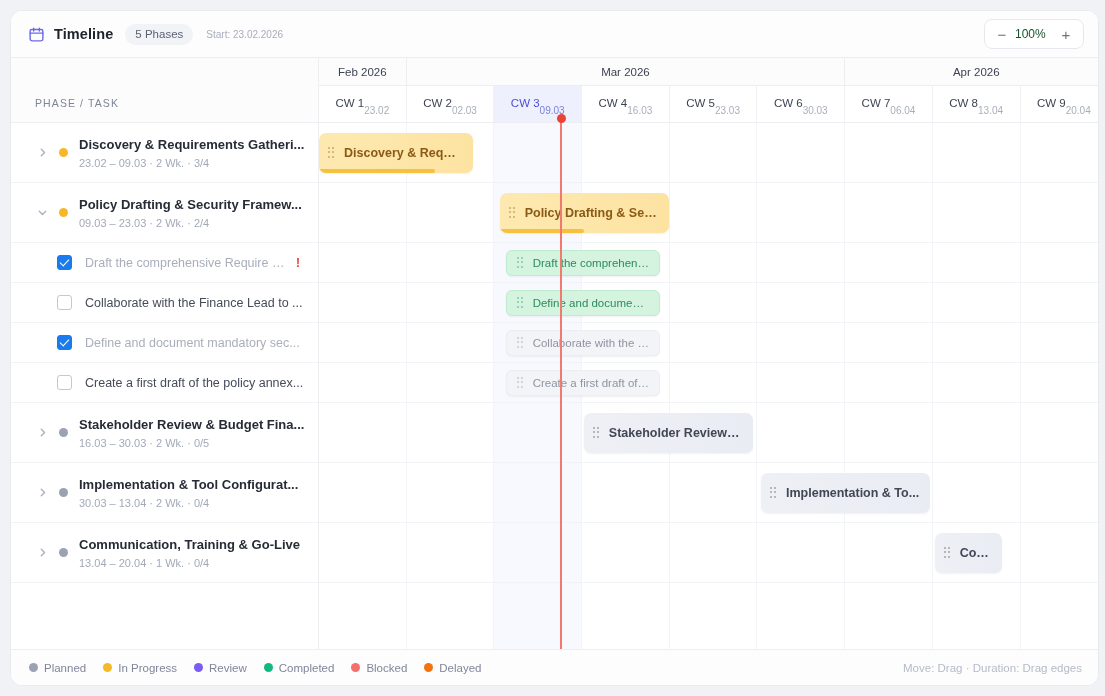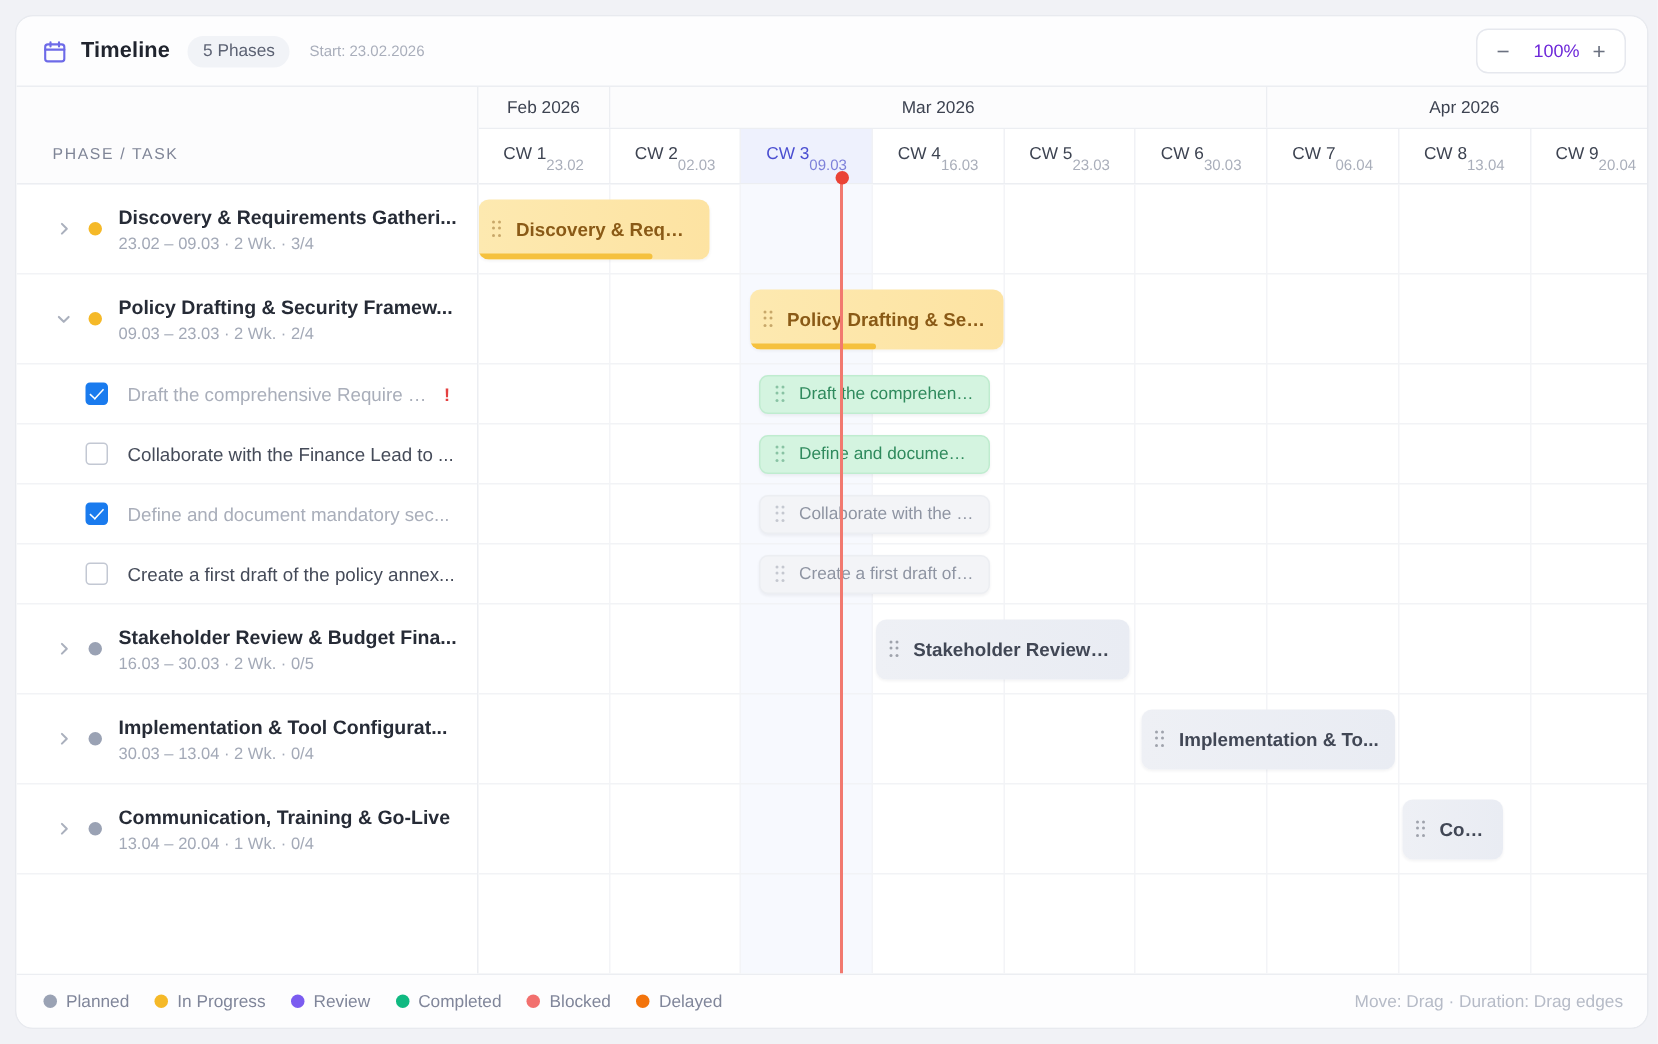--- a/index.html
+++ b/index.html
@@ -61,21 +61,21 @@
     background: #fff;
   }
   .zbtn {
     width: 26px; height: 26px;
     display: flex; align-items: center; justify-content: center;
     color: #6b7180; font-size: 15px; line-height: 1;
     background: none; border: none; cursor: pointer;
     font-family: "Liberation Sans", sans-serif;
   }
   .zval {
-    font-size: 12px; color: #6d28d9; min-width: 38px; text-align: right;
+    font-size: 12px; color: #14532d; min-width: 38px; text-align: left;
   }
 
   
   .body { flex: 1 1 auto; display: flex; min-height: 0; position: relative; }
   .leftcol {
     width: 308px; flex: 0 0 308px;
     border-right: 1px solid #eceef2;
     display: flex; flex-direction: column;
     background: #fff;
     z-index: 3;

